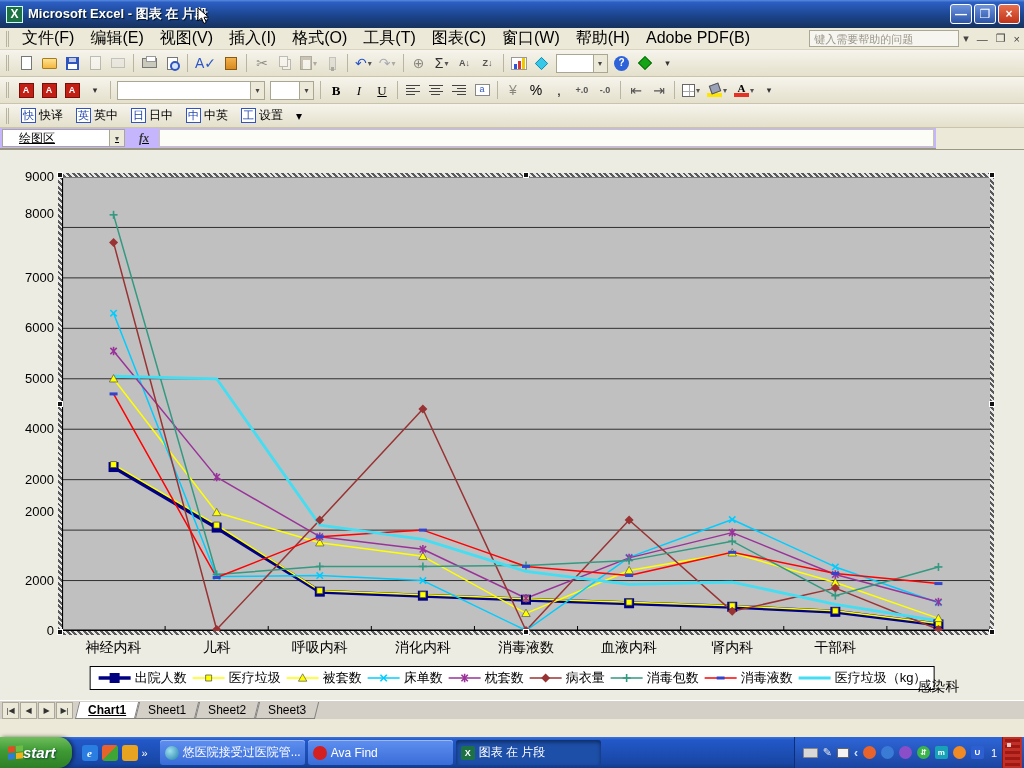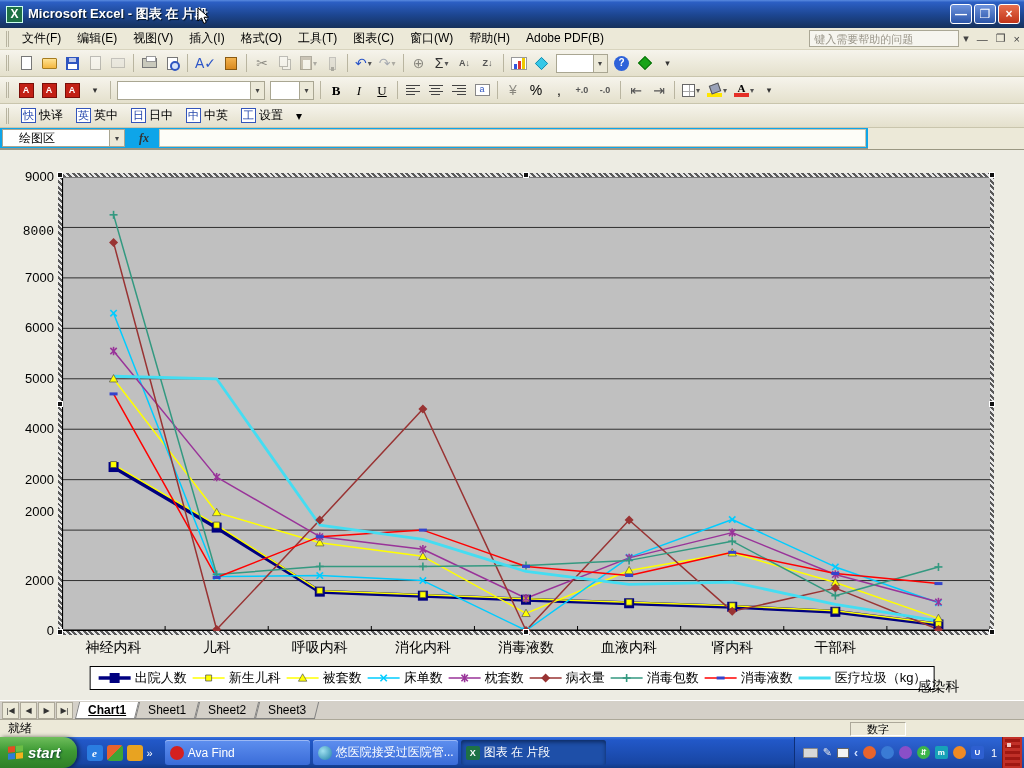--- a/index.html
+++ b/index.html
@@ -16,21 +16,21 @@
   #title-text{font-weight:bold;font-size:13px;text-shadow:1px 1px 1px #012;}
   #win-buttons{margin-left:auto;display:flex;gap:2px;}
   .wbtn{width:22px;height:20px;border:1px solid #fff;border-radius:3px;color:#fff;text-align:center;
     line-height:18px;font-size:12px;font-weight:bold;background:linear-gradient(180deg,#6E94DD,#2B55A8);}
   .wbtn.close{background:linear-gradient(180deg,#E8704F,#C03318);}
 
   
   #menubar{position:absolute;left:0;top:28px;width:1024px;height:22px;background:#ECE9D8;
     border-bottom:1px solid #D8D4BE;display:flex;align-items:center;padding-left:6px;}
   .mb-grip{width:4px;height:16px;border-left:3px double #B8B4A0;margin-right:4px;}
-  .mi{padding:2px 8px;font-size:12px;}
+  .mi{padding:2px 8px;font-size:16px;}
   #helpbox{margin-left:auto;width:150px;height:17px;background:#F6F5EF;border:1px solid #AAA795;
     color:#9A968A;font-size:11px;padding:1px 4px;overflow:hidden;white-space:nowrap;}
   .mini-ctl{color:#444;font-size:11px;padding:0 4px;}
 
   
   .tbar{position:absolute;left:0;width:1024px;background:linear-gradient(180deg,#F6F4EC,#E4E0CC);
     border-bottom:1px solid #C9C5AD;display:flex;align-items:center;padding-left:6px;gap:1px;}
   #tb1{top:50px;height:27px;} #tb2{top:77px;height:27px;} #tb3{top:104px;height:24px;}
   .tsep{width:1px;height:18px;background:#B9B5A0;margin:0 3px;}
   .tbtn{min-width:22px;height:21px;display:inline-flex;align-items:center;justify-content:center;
@@ -88,22 +88,22 @@
     background-position:0 6px,6px 0;background-repeat:no-repeat;background-color:#fff;}
   .i-fill{width:15px;height:14px;background:linear-gradient(transparent 10px,#FFE600 10px);}
   .i-fill::before{content:"";position:absolute;left:3px;top:1px;width:8px;height:7px;background:#9AA2B8;border:1px solid #555;transform:rotate(-20deg);}
   .i-fc{width:15px;height:14px;background:linear-gradient(transparent 10px,#E53128 10px);
     font-weight:bold;font-size:11px;display:inline-flex;justify-content:center;font-family:"Liberation Serif",serif;}
   .badge{width:15px;height:15px;border:1px solid #3355BB;background:#fff;color:#2244AA;font-size:11px;
     display:inline-flex;align-items:center;justify-content:center;margin-right:3px;}
   .trbtn{display:inline-flex;align-items:center;padding:1px 5px;height:20px;border:1px solid transparent;}
 
   
-  #formulabar{position:absolute;left:0;top:128px;width:868px;height:21px;background:#0ea5e9;
-    border-bottom:1px solid #999686;display:flex;align-items:center;padding-left:2px;}
+  #formulabar{position:absolute;left:0;top:128px;width:936px;height:21px;background:#c4b5fd;
+    border-bottom:1px solid #999686;display:flex;align-items:center;padding-left:2px;text-decoration:underline;}
   #namebox{width:108px;height:18px;background:#fff;border:1px solid #A9A692;display:flex;align-items:center;
     padding-left:16px;font-size:12px;}
   #namebox-dd{width:15px;height:18px;background:#ECE9D8;border:1px solid #A9A692;border-left:none;
     font-size:8px;text-align:center;line-height:17px;color:#444;}
   #fx{margin:0 10px 0 14px;font-style:italic;font-weight:bold;font-family:"Liberation Serif","DejaVu Serif",serif;color:#333;}
   #formula-field{flex:1;height:18px;background:#FDFDF8;border:1px solid #C8C4AE;margin-right:2px;}
 
   
   #sheet{position:absolute;left:0;top:149px;width:1024px;height:551px;background:#EDECE3;border-top:1px solid #9A9782;}
   #plotwrap{position:absolute;left:58px;top:23px;width:936px;height:462px;
@@ -130,21 +130,21 @@
   
   #statusbar{position:absolute;left:0;top:719px;width:1024px;height:18px;background:#ECE9D8;
     border-top:1px solid #ACA899;display:flex;align-items:center;padding:0 8px;font-size:12px;}
   #status-num{position:absolute;right:118px;top:2px;width:56px;height:14px;border:1px solid #ACA899;
     border-right-color:#fff;border-bottom-color:#fff;text-align:center;font-size:11px;line-height:13px;}
 
   
   #taskbar{position:absolute;left:0;top:737px;width:1024px;height:31px;
     background:linear-gradient(180deg,#3A74E0 0%,#2258C8 10%,#1846A4 85%,#123A86 100%);display:flex;align-items:center;}
   #startbtn{height:31px;padding:0 16px 0 8px;border-radius:0 14px 14px 0;
-    background:linear-gradient(180deg,#6FBE5C 0%,#3E9A34 45%,#2E7F26 100%);display:flex;align-items:center;gap:5px;
+    background:linear-gradient(180deg,#6FBE5C 0%,#3E9A34 45%,#2E7F26 100%);display:flex;align-items:center;
     color:#fff;font-weight:bold;font-size:15px;font-style:italic;text-shadow:1px 1px 2px #143;box-shadow:2px 0 4px #0008;}
   .winflag{width:15px;height:13px;display:grid;grid-template-columns:7px 7px;grid-template-rows:6px 6px;gap:1px;transform:skewY(-6deg);}
   .winflag i{display:block;} .wf1{background:#E34C22;} .wf2{background:#6BBE45;} .wf3{background:#2F7CD6;} .wf4{background:#F2B21D;}
   #quicklaunch{display:flex;align-items:center;gap:4px;margin:0 6px 0 10px;}
   .ql{width:16px;height:16px;border-radius:3px;color:#fff;font-size:11px;font-weight:bold;
     display:inline-flex;align-items:center;justify-content:center;}
   .ql-ie{background:#2A7DE1;font-style:italic;font-family:"Liberation Serif",serif;}
   .ql-msn{background:linear-gradient(135deg,#E8632C 50%,#3FA535 50%);}
   .ql-ol{background:#E8A321;}
   .ql-more{color:#fff;font-size:11px;}
@@ -567,21 +567,21 @@
               <line x1="1" y1="6" x2="33" y2="6" stroke="#000080" stroke-width="3.5"></line>
               <polygon points="12,1 22,1 22,11 12,11" fill="#000080"></polygon>
             </svg>
             <span>出院人数</span>
           </span>
           <span class="lg-item">
             <svg width="34" height="12">
               <line x1="1" y1="6" x2="33" y2="6" stroke="#FFFF00" stroke-width="1.5"></line>
               <polygon points="14,3 20,3 20,9 14,9" fill="#FFFF00" stroke="#444" stroke-width="0.7"></polygon>
             </svg>
-            <span>新生儿科</span>
+            <span>医疗垃圾</span>
           </span>
           <span class="lg-item">
             <svg width="34" height="12">
               <line x1="1" y1="6" x2="33" y2="6" stroke="#FFFF00" stroke-width="1.5"></line>
               <polygon points="17,1.7999999999999998 21.2,9.2 12.8,9.2" fill="#FFFF00" stroke="#555" stroke-width="0.7"></polygon>
             </svg>
             <span>被套数</span>
           </span>
           <span class="lg-item">
             <svg width="34" height="12">
@@ -624,21 +624,21 @@
           </span>
           <span class="lg-item">
             <svg width="34" height="12">
               <line x1="1" y1="6" x2="33" y2="6" stroke="#44DDF2" stroke-width="2.8"></line>
             </svg>
             <span>医疗垃圾（kg）</span>
           </span>
         </span>
       </div>
   <div class="ylab" style="top: 19px;">9000</div>
-      <div class="ylab" style="top: 74px; font-family: Liberation Mono, monospace;">8000</div>
+      <div class="ylab" style="top: 56px;">8000</div>
       <div class="ylab" style="top: 119.889px;">7000</div>
       <div class="ylab" style="top: 170.333px;">6000</div>
       <div class="ylab" style="top: 220.778px;">5000</div>
       <div class="ylab" style="top: 271.222px;">4000</div>
       <div class="ylab" style="top: 321.667px;">2000</div>
       <div class="ylab" style="top: 354px;">2000</div>
       <div class="ylab" style="top: 422.556px;">2000</div>
       <div class="ylab" style="top: 473px;">0</div>
       <div class="xlab" style="left: 57.5556px; top: 489px;">神经内科</div>
       <div class="xlab" style="left: 160.667px; top: 489px;">儿科</div>
@@ -659,49 +659,45 @@
         <span class="navbtn">▶|</span>
       </span>
       <span id="tabs" style="display:inline-flex;">
         <span class="sheettab active"><span>Chart1</span></span>
         <span class="sheettab"><span>Sheet1</span></span>
         <span class="sheettab"><span>Sheet2</span></span>
         <span class="sheettab"><span>Sheet3</span></span>
       </span>
     </div>
 
-  <div id="statusbar">
-    <span>就绪</span>
-    <span id="status-num">数字</span>
-  </div>
 
   <div id="taskbar">
     <div id="startbtn">
       <span class="winflag">
           <i class="wf1"></i>
           <i class="wf2"></i>
           <i class="wf3"></i>
           <i class="wf4"></i>
         </span>
       <span>start</span>
     </div>
     <div id="quicklaunch">
       <span class="ql ql-ie">e</span>
       <span class="ql ql-msn"></span>
       <span class="ql ql-ol"></span>
       <span class="ql-more">»</span>
     </div>
     <div id="tasks">
         <span class="task">
+          <span class="ticon ti-web"></span>
+          <span>悠医院接受过医院管...</span>
+        </span>
+        <span class="task">
           <span class="ticon ti-ava"></span>
           <span>Ava Find</span>
-        </span>
-        <span class="task">
-          <span class="ticon ti-web"></span>
-          <span>悠医院接受过医院管...</span>
         </span>
         <span class="task active">
           <span class="ticon ti-xls">X</span>
           <span>图表 在 片段</span>
         </span>
       </div>
     <div id="tray">
       <span class="tr-kbd"></span>
       <span class="tr-pen">✎</span>
       <span class="tr-box"></span>

